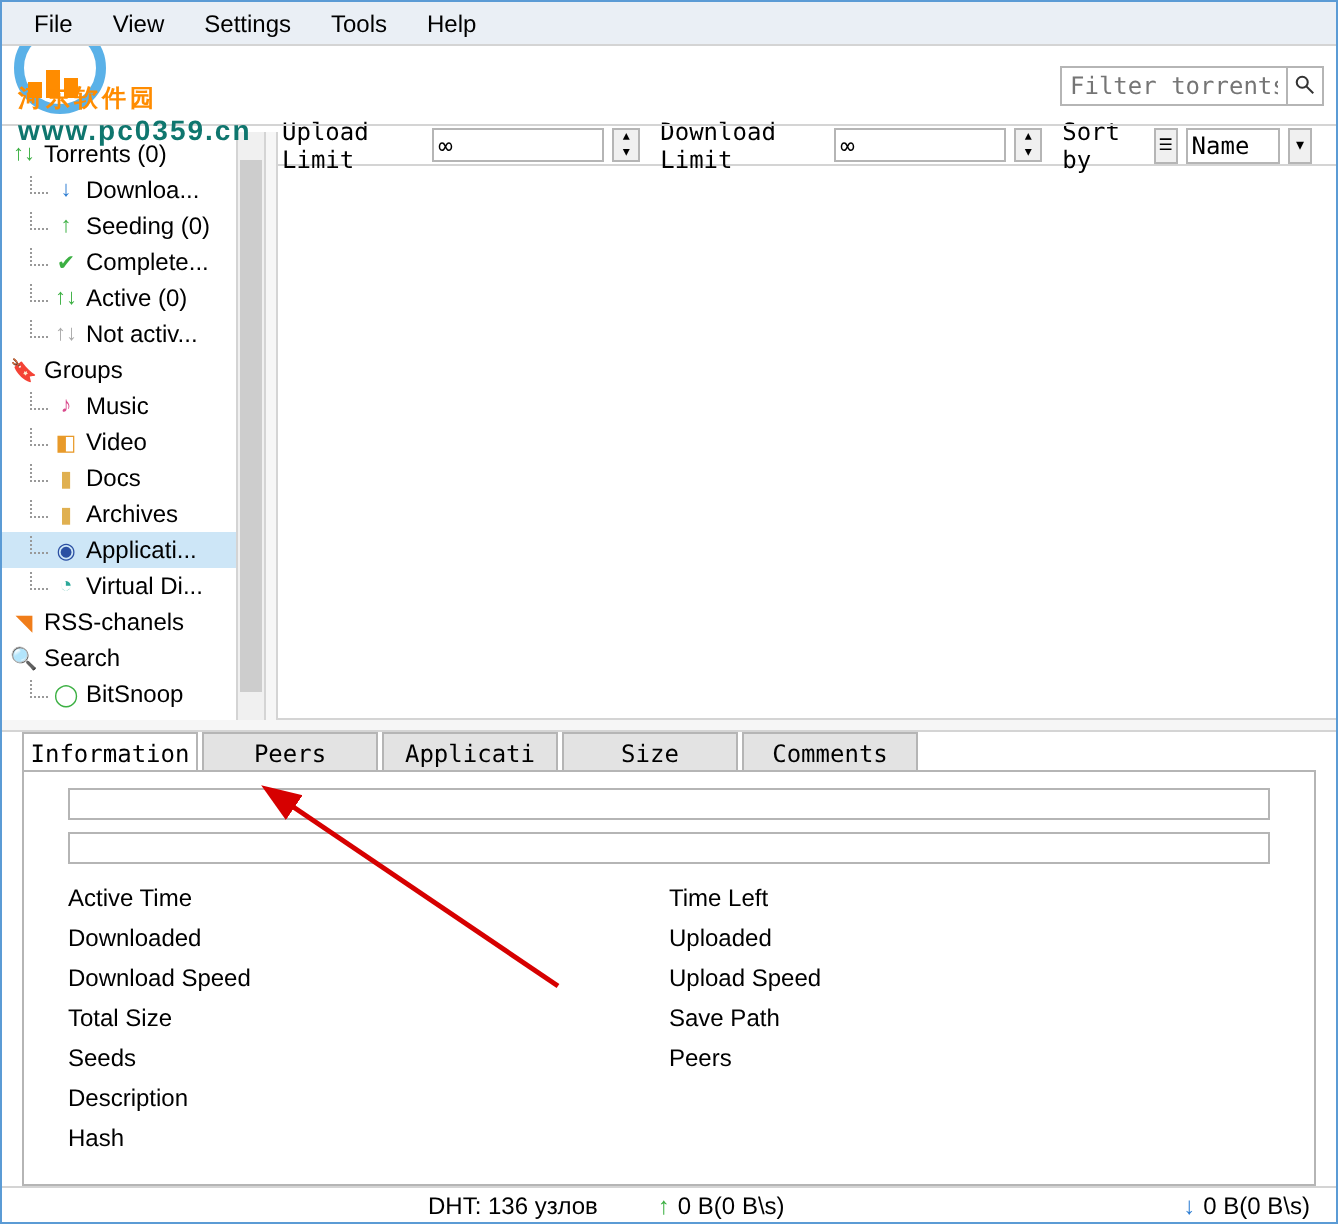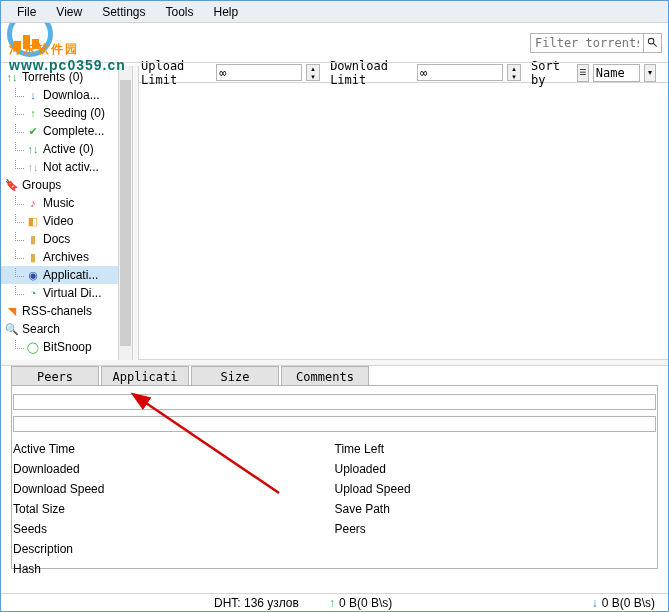--- a/index.html
+++ b/index.html
@@ -29,21 +29,21 @@
 .tree li.child { padding-left: 14px; }
 .tree li.child::before { content: ""; border-left: 1px dotted #999; border-bottom: 1px dotted #999; width: 8px; height: 8px; margin-right: 2px; margin-bottom: 6px; }
 .tree li.selected { background: #cde6f7; }
 .tree .ico { width: 14px; display: inline-flex; justify-content: center; margin-right: 3px; font-size: 11px; }
 .resizer-v { position: absolute; top: 65px; left: 132px; width: 6px; height: 294px; cursor: ew-resize; background: #f6f6f6; border-right: 1px solid #d4d4d4; z-index: 2; }
 .main-area { position: absolute; top: 65px; left: 138px; right: 0; height: 294px; background: #fff; border-bottom: 1px solid #d4d4d4; }
 .resizer-h { position: absolute; top: 359px; left: 0; right: 0; height: 6px; background: #f6f6f6; border-bottom: 1px solid #d4d4d4; cursor: ns-resize; }
 .detail-tabs { position: absolute; top: 365px; left: 10px; right: 10px; display: flex; }
 .tab { width: 88px; height: 20px; background: #e3e3e3; border: 1px solid #b5b5b5; border-bottom: none; display: flex; align-items: center; justify-content: center; font-family: monospace; margin-right: 2px; }
 .tab.active { background: #fff; }
-.tab-content { position: absolute; top: 384px; left: 10px; right: 10px; border: 1px solid #b5b5b5; height: 184px; padding: 8px 1px; }
+.tab-content { position: absolute; top: 384px; left: 10px; right: 10px; border: 1px solid #b5b5b5; height: 208px; padding: 8px 22px; }
 .bar-empty { height: 16px; border: 1px solid #b5b5b5; margin-bottom: 6px; }
 .info-grid { display: grid; grid-template-columns: 1fr 1fr; row-gap: 6px; margin-top: 10px; font-family: monospace; }
 .status-bar { position: absolute; bottom: 0; left: 0; right: 0; height: 18px; border-top: 1px solid #d4d4d4; display: flex; align-items: center; font-family: monospace; padding: 0 13px; margin-top: 28px; }
 .status-seg { margin-left: 30px; display: flex; align-items: center; gap: 4px; }
 .arrow-annot { position: absolute; top: 382px; left: 128px; z-index: 20; pointer-events: none; }
 svg.mag { width: 11px; height: 11px; }
 .updown { font-weight: bold; }
 .green { color: #3cb043; }
 .blue { color: #2d7dd2; }
 .orange { color: #e89a2a; }
@@ -178,20 +178,21 @@
     </ul>
   <div class="scroll-thumb">
       <div class="track"></div>
     </div>
 </div>
 <div class="resizer-v"></div>
 <div class="main-area"></div>
 <div class="resizer-h"></div>
 
 <div class="detail-tabs" id="tabs">
+    <div class="tab active">Information</div>
     <div class="tab">Peers</div>
     <div class="tab">Applicati</div>
     <div class="tab">Size</div>
     <div class="tab">Comments</div>
   </div>
 
 <div class="tab-content">
   <div class="bar-empty"></div>
   <div class="bar-empty"></div>
   <div class="info-grid" id="info-grid">

